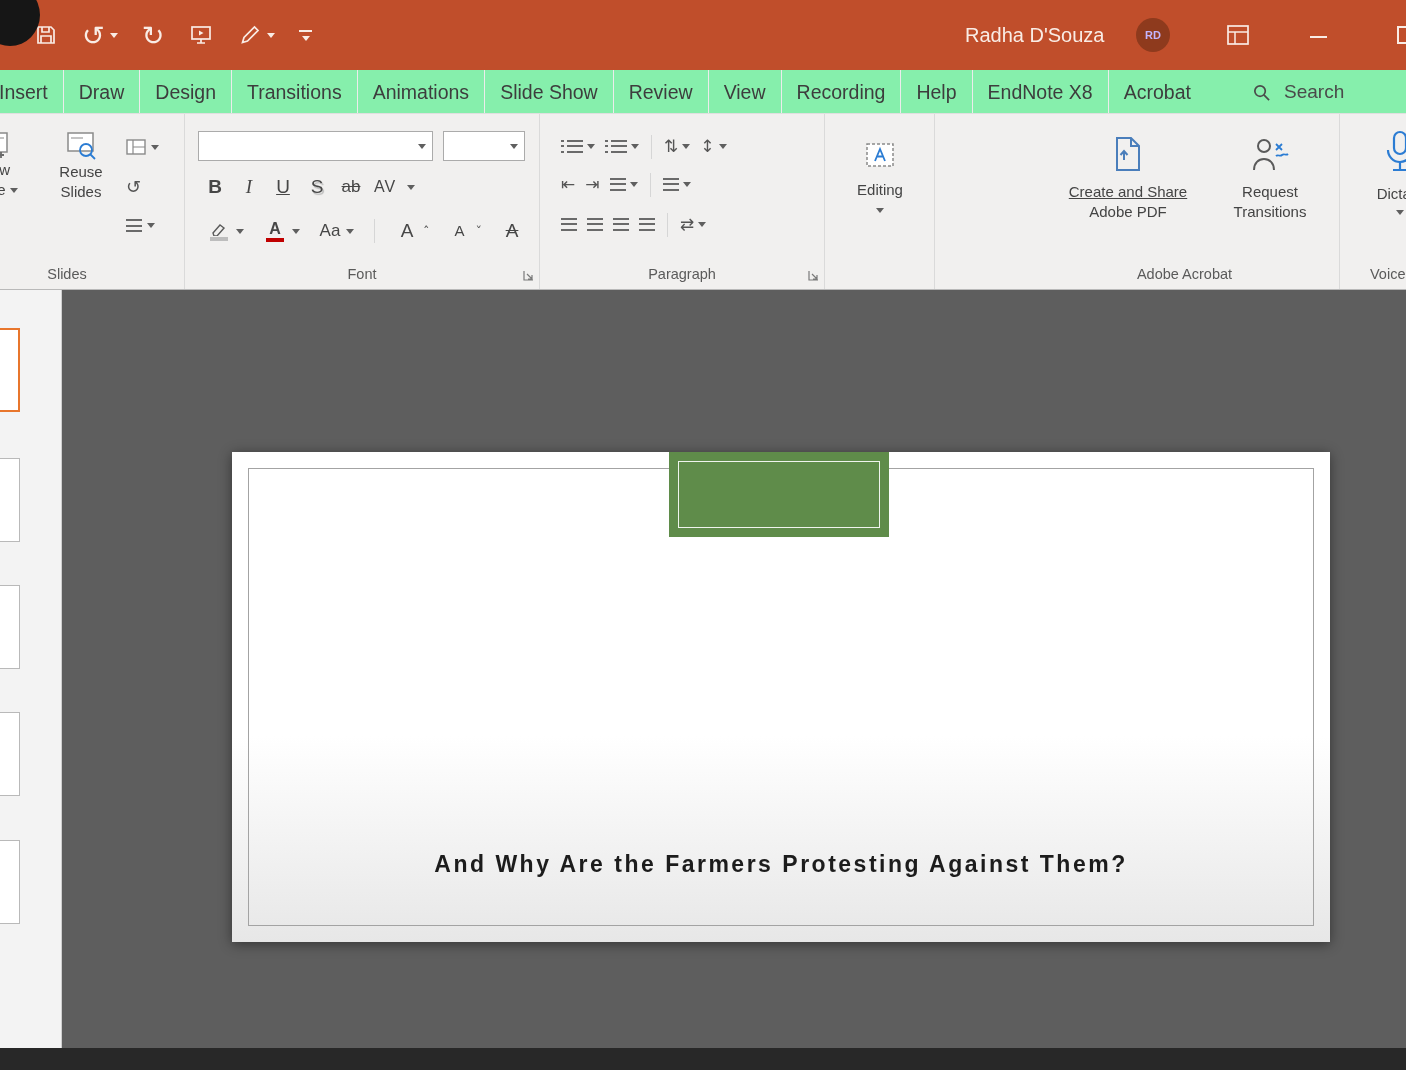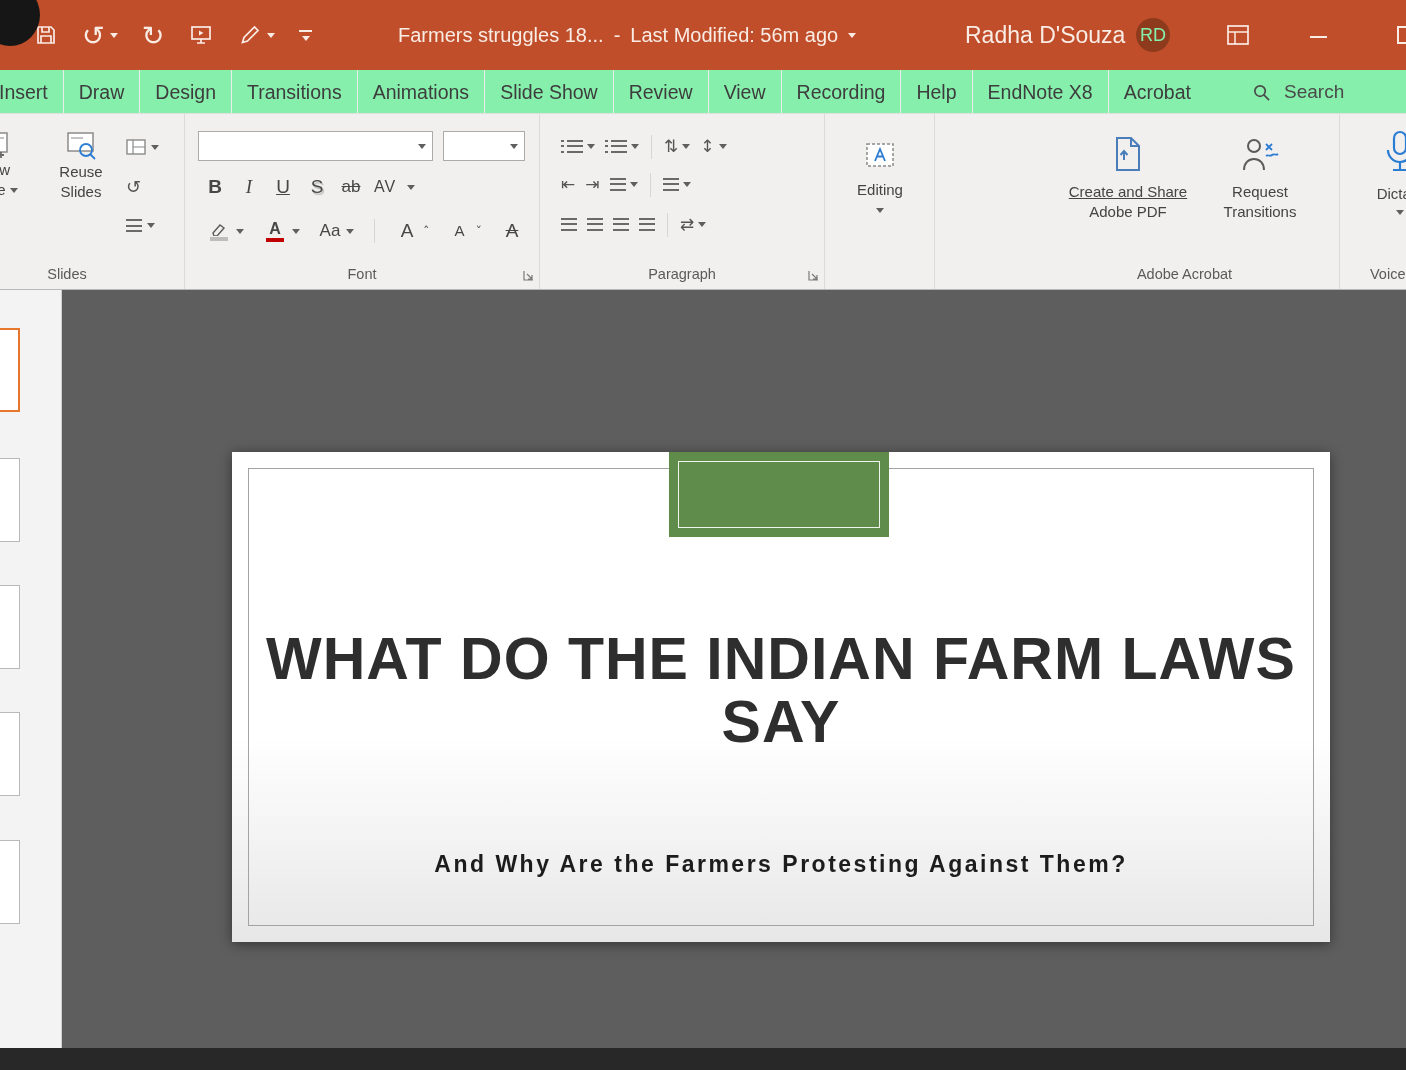--- a/index.html
+++ b/index.html
@@ -18,23 +18,23 @@
   .cam-blob { position:absolute; top:-16px; left:-20px; width:60px; height:62px; border-radius:50%; background:#161616; z-index:6; }
   .qat { position:absolute; left:34px; top:0; height:70px; display:flex; align-items:center; gap:24px; }
   .qat .qbtn { display:flex; align-items:center; gap:5px; color:inherit; cursor:default; }
   .qbtn .glyph { font-size:27px; line-height:1; font-family:"DejaVu Sans",sans-serif; }
   .ic { display:block; }
   .caret-w { width:0; height:0; border-left:4px solid transparent; border-right:4px solid transparent; border-top:5px solid var(--titlebar-fg,#f9ece5); }
   .caret-g { width:0; height:0; border-left:4px solid transparent; border-right:4px solid transparent; border-top:5px solid #5f5f5f; display:inline-block; }
   .qat-more { display:flex; flex-direction:column; align-items:center; gap:4px; }
   .qat-more .bar { width:13px; height:2px; background:var(--titlebar-fg,#f9ece5); }
   .doc-title { position:absolute; left:398px; top:0; height:70px; display:flex; align-items:center; gap:10px; font-size:20px; white-space:nowrap; }
-  .tb-user { position:absolute; left:965px; top:0; height:70px; display:flex; align-items:center; font-size:23px; }
+  .tb-user { position:absolute; left:965px; top:0; height:70px; display:flex; align-items:center; font-size:20px; }
   .avatar { position:absolute; left:1136px; top:18px; width:34px; height:34px; border-radius:50%;
-    background: var(--avatar-bg,#8e3a1d); color:#86efac; font-size:18px; font-weight:normal;
+    background: var(--avatar-bg,#8e3a1d); color:#c4b5fd; font-size:11px; font-weight:bold;
     display:flex; align-items:center; justify-content:center; }
   .win-display { position:absolute; left:1226px; top:24px; }
   .win-min { position:absolute; left:1310px; top:36px; width:17px; height:2px; background:var(--titlebar-fg,#f9ece5); }
   .win-max-partial { position:absolute; left:1397px; top:26px; width:20px; height:18px; border:2px solid var(--titlebar-fg,#f9ece5); }
 
   
   .tabrow { position:absolute; top:70px; left:0; right:0; height:44px; background:#86efac; border-bottom:1px solid #e0e0e0; overflow:hidden; }
   .tabs { display:flex; margin-left:-16px; height:44px; }
   .tab { padding:0 15px; font-size:19.5px; color:#3d3d3d; line-height:44px; border-right:1px solid #ececec; white-space:nowrap; }
   .tab:last-child { border-right:none; }
@@ -111,26 +111,20 @@
           <path d="M4.5 19.5l1.5-5L16.5 4l3.5 3.5L9.5 18z" fill="none" stroke="currentColor" stroke-width="1.7"></path>
         </svg>
         <span class="caret-w"></span>
       </span>
       <span class="qat-more">
         <span class="bar"></span>
         <span class="caret-w"></span>
       </span>
     </div>
 
-    <div class="doc-title">
-      <span>Farmers struggles 18...</span>
-      <span>-</span>
-      <span>Last Modified: 56m ago</span>
-      <span class="caret-w"></span>
-    </div>
 
     <div class="tb-user">Radha D'Souza</div>
     <div class="avatar">RD</div>
 
     <span class="win-display">
       <svg class="ic" width="24" height="22" viewBox="0 0 24 22">
         <rect x="2" y="2" width="20" height="18" fill="none" stroke="currentColor" stroke-width="1.7"></rect>
         <path d="M2 8h20M9 8v12" stroke="currentColor" stroke-width="1.5" fill="none"></path>
       </svg>
     </span>
@@ -348,21 +342,21 @@
     <div class="grp" style="left:1030px; width:310px;">
       <div class="bigbtn" style="left:18px; top:18px; width:160px;">
         <svg class="ic" width="42" height="44" viewBox="0 0 42 44">
           <path d="M10 6h14l8 8v24H10z" fill="none" stroke="#4a7ebb" stroke-width="2"></path>
           <path d="M24 6v8h8" fill="none" stroke="#4a7ebb" stroke-width="2"></path>
           <path d="M17 28v-9M13.5 23l3.5-4 3.5 4" fill="none" stroke="#4a7ebb" stroke-width="2"></path>
         </svg>
         <span class="bl" style="margin-top:6px;text-decoration:underline;">Create and Share</span>
         <span class="bl">Adobe PDF</span>
       </div>
-      <div class="bigbtn" style="left:175px; top:18px; width:110px;">
+      <div class="bigbtn" style="left:185px; top:18px; width:110px;">
         <svg class="ic" width="44" height="44" viewBox="0 0 44 44">
           <circle cx="16" cy="14" r="6" fill="none" stroke="#5a5a5a" stroke-width="2"></circle>
           <path d="M6 38c0-7 4.5-11 10-11s10 4 10 11" fill="none" stroke="#5a5a5a" stroke-width="2"></path>
           <path d="M28 12l6 6M34 12l-6 6" stroke="#2b7cd3" stroke-width="1.8"></path>
           <path d="M28 24c2-2 4 1 6-1s4 1 6-1" fill="none" stroke="#2b7cd3" stroke-width="1.8"></path>
         </svg>
         <span class="bl" style="margin-top:6px;">Request</span>
         <span class="bl">Transitions</span>
       </div>
       <div class="grp-label">Adobe Acrobat</div>
@@ -389,22 +383,18 @@
     <div class="thumb" style="top:422px;"></div>
     <div class="thumb" style="top:550px;"></div>
   </div>
 
   <div class="canvas">
     <div class="slide">
       <div class="slide-frame"></div>
       <div class="green-tab">
         <div class="inner"></div>
       </div>
-      <div class="slide-title">
-        <div>WHAT DO THE INDIAN FARM LAWS</div>
-        <div>SAY</div>
-      </div>
       <div class="slide-subtitle">And Why Are the Farmers Protesting Against Them?</div>
     </div>
   </div>
 
   <div class="bottombar"></div>
 </div>
 
 </body></html>

